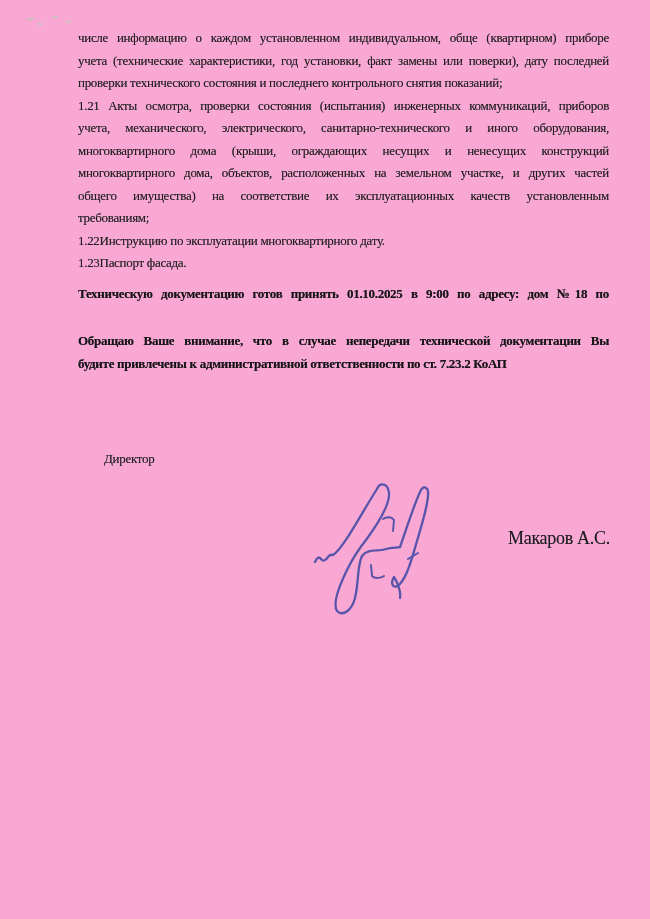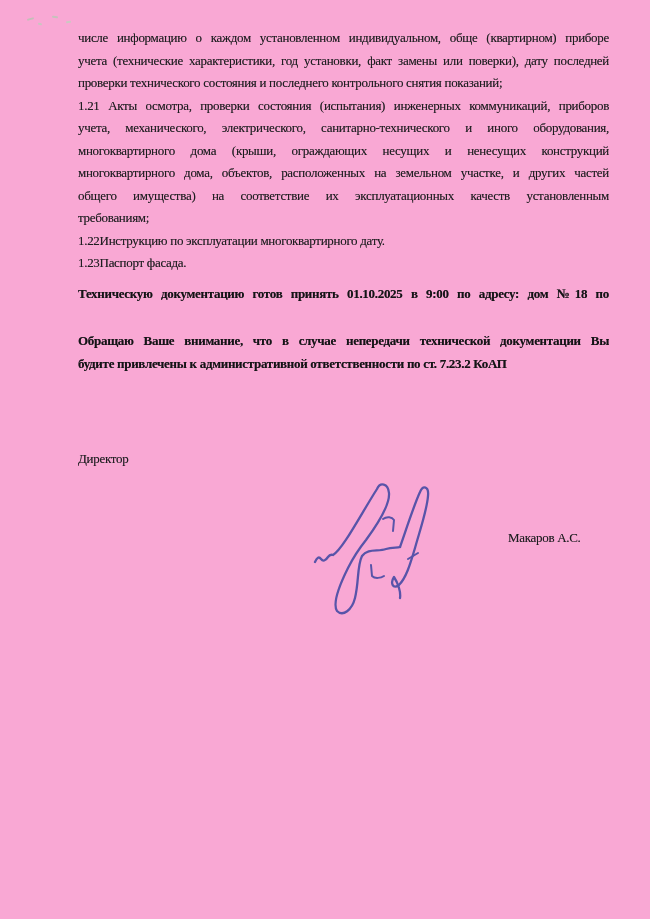--- a/index.html
+++ b/index.html
@@ -31,30 +31,30 @@
   .t-line.end {
     text-align-last: left;
   }
   .bold .t-line, .bold.t-line {
     font-weight: bold;
     color: #141416;
     text-shadow: 0 0 0.5px rgba(10,10,14,0.5);
   }
   .gap-a { margin-top: 8px; }
   .gap-b { margin-top: 25px; }
-  .sig-left { margin-top: 73px; }
+  .sig-left { margin-top: 73px; margin-left: 26px; }
   .u {
     text-underline-offset: 3px;
     text-decoration-thickness: 1px;
   }
   .sig-name {
     position: absolute;
     left: 508px;
     top: 527px;
-    font-size: 13px;
+    font-size: 18px;
     letter-spacing: -0.3px;
     line-height: 22.5px;
     text-shadow: 0 0 0.4px rgba(20,20,24,0.45);
     text-align: right;
   }
   .signature {
     position: absolute;
     left: 303px;
     top: 466px;
     width: 135px;

